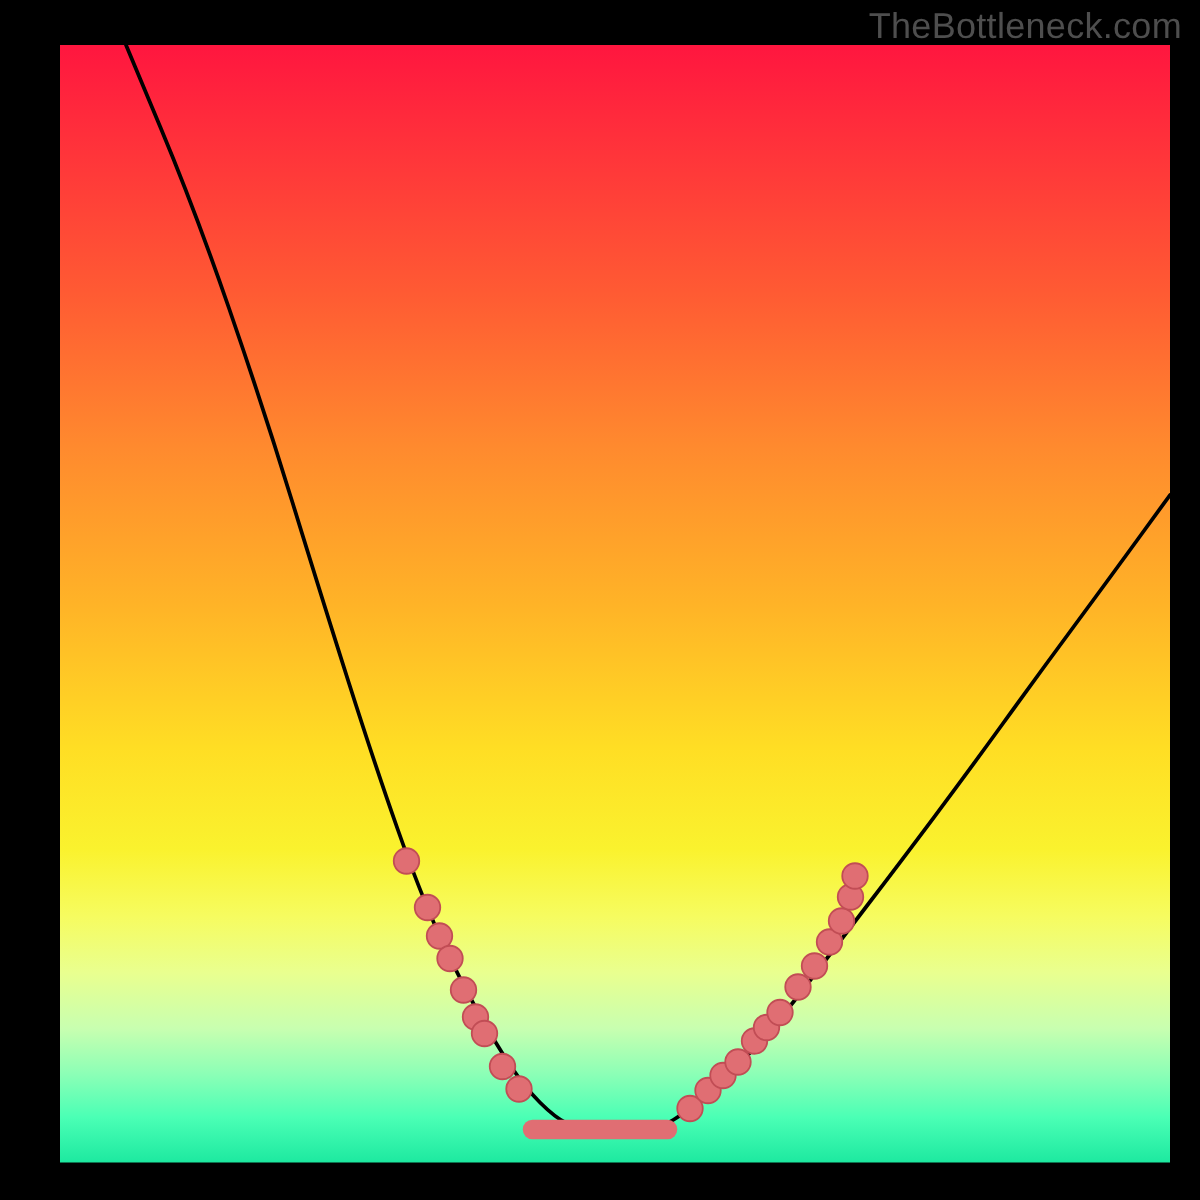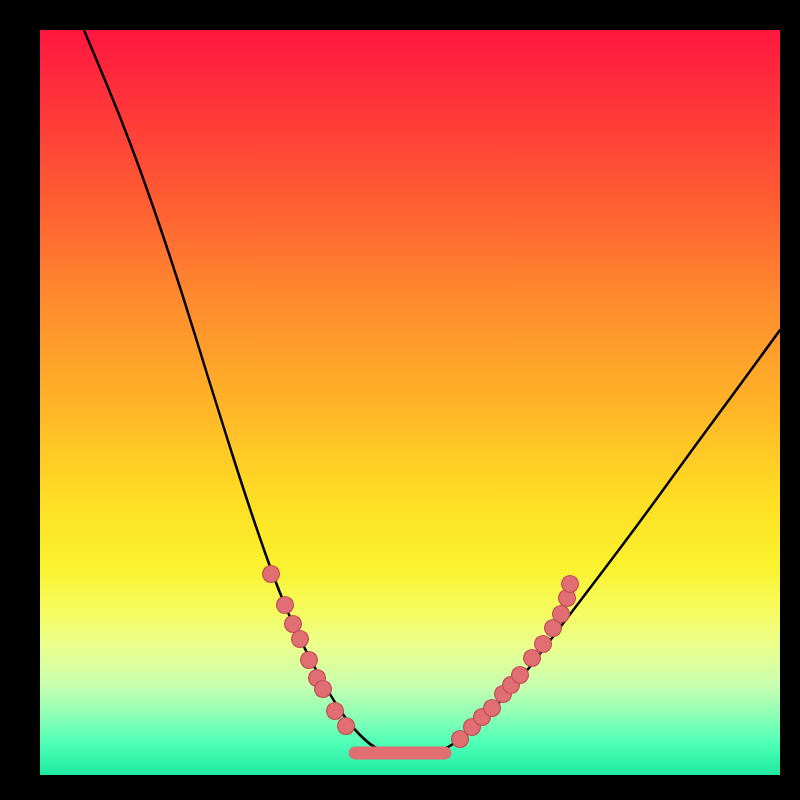--- a/index.html
+++ b/index.html
@@ -106,13 +106,14 @@
           <circle cx="480" cy="645" r="8.5" class="pt"></circle>
           <circle cx="492" cy="628" r="8.5" class="pt"></circle>
           <circle cx="503" cy="614" r="8.5" class="pt"></circle>
           <circle cx="513" cy="598" r="8.5" class="pt"></circle>
           <circle cx="521" cy="584" r="8.5" class="pt"></circle>
           <circle cx="527" cy="568" r="8.5" class="pt"></circle>
           <circle cx="530" cy="554" r="8.5" class="pt"></circle>
         </g>
     </svg>
   </div>
+  <div class="watermark">TheBottleneck.com</div>
 </div>
 
 </body></html>

